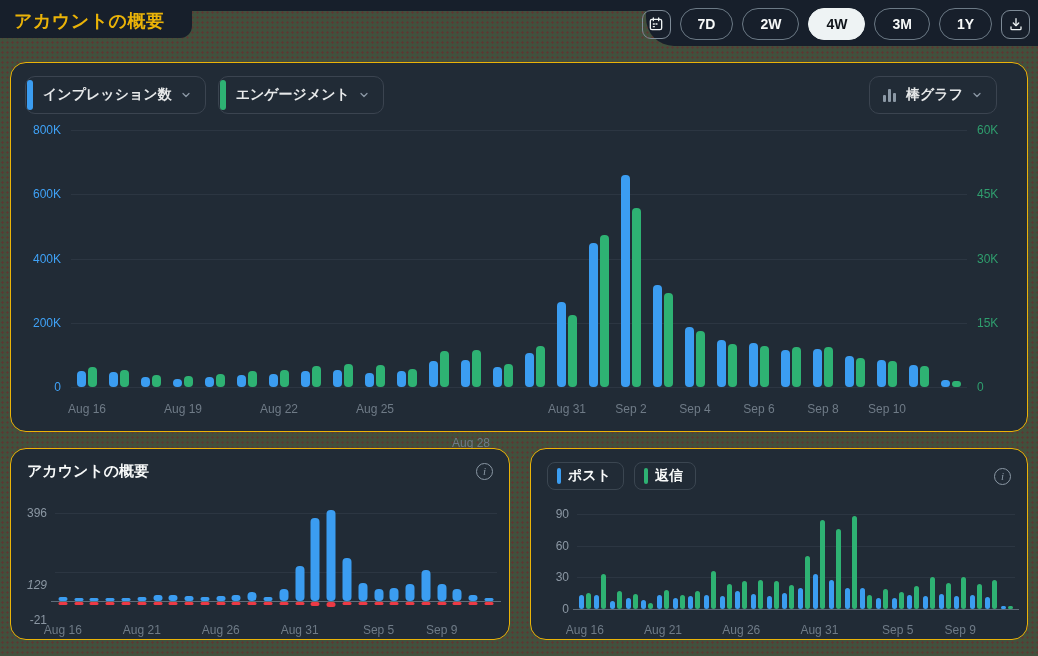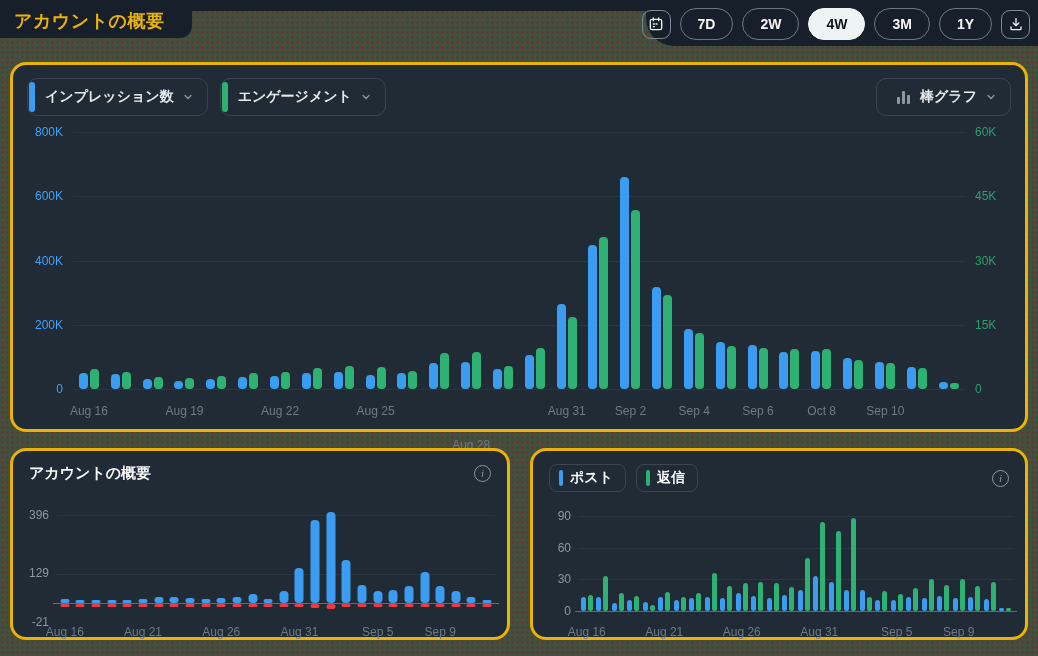--- a/index.html
+++ b/index.html
@@ -24,21 +24,21 @@
     color:#eef3f4; cursor:pointer;
   }
   .pill {
     height:32px; min-width:52px; padding:0 17px; border-radius:16px;
     border:1.5px solid #6b7985; background:rgba(23,31,43,.35);
     color:#f7f9f9; font-size:14px; font-weight:bold; cursor:pointer;
     font-family:inherit;
   }
   .pill.active { background:#eef3f4; border-color:#eef3f4; color:#0f1419; }
   
-  .panel { position:absolute; background:#212b36; border:3px solid #eab308; border-radius:16px; }
+  .panel { position:absolute; background:#212b36; border:1px solid #eab308; border-radius:16px; }
   #main-panel { left:10px; top:62px; width:1018px; height:370px; }
   #followers-panel { left:10px; top:448px; width:500px; height:192px; }
   #posts-panel { left:530px; top:448px; width:498px; height:192px; }
   
   .toolbar { display:flex; align-items:center; padding:13px 14px 0 14px; }
   .dropdown {
     position:relative; display:inline-flex; align-items:center; gap:8px;
     height:38px; padding:0 13px 0 17px; border:1px solid #3b4450; border-radius:10px;
     background:transparent; color:#e7e9ea; font-size:14px; font-weight:bold;
     cursor:pointer; margin-right:12px; font-family:inherit;
@@ -144,21 +144,21 @@
     <button class="dropdown">
       <span class="accent" id="accent-2" style="background: rgb(46, 178, 115);"></span>
       <span>エンゲージメント</span>
       <span class="chev">
         <svg width="12" height="12" viewBox="0 0 24 24" fill="none" stroke="#8b98a5" stroke-width="2.5" stroke-linecap="round" stroke-linejoin="round">
             <path d="M6 9l6 6 6-6"></path>
           </svg>
       </span>
     </button>
     <span class="spacer"></span>
-    <button class="dropdown" style="padding-left:20px;margin-right:0">
+    <button class="dropdown" style="padding-left:13px;margin-right:16px">
       <span class="bar-glyph">
           <i style="height:7px"></i>
           <i style="height:13px"></i>
           <i style="height:9px"></i>
         </span>
       <span>棒グラフ</span>
       <span class="chev">
         <svg width="12" height="12" viewBox="0 0 24 24" fill="none" stroke="#8b98a5" stroke-width="2.5" stroke-linecap="round" stroke-linejoin="round">
             <path d="M6 9l6 6 6-6"></path>
           </svg>
@@ -304,36 +304,36 @@
       </div>
   <span class="x-label" style="left: calc(1.78571% + 44.3571px);">Aug 16</span>
       <span class="x-label" style="left: calc(12.5% + 34.5px);">Aug 19</span>
       <span class="x-label" style="left: calc(23.2143% + 24.6429px);">Aug 22</span>
       <span class="x-label" style="left: calc(33.9286% + 14.7857px);">Aug 25</span>
       <span class="x-label" style="left: calc(44.6429% + 4.92857px); margin-top: 34px;">Aug 28</span>
       <span class="x-label" style="left: calc(55.3571% - 4.92857px);">Aug 31</span>
       <span class="x-label" style="left: calc(62.5% - 11.5px);">Sep 2</span>
       <span class="x-label" style="left: calc(69.6429% - 18.0714px);">Sep 4</span>
       <span class="x-label" style="left: calc(76.7857% - 24.6429px);">Sep 6</span>
-      <span class="x-label" style="left: calc(83.9286% - 31.2143px);">Oct 8</span>
+      <span class="x-label" style="left: calc(83.9286% - 31.2143px);">Sep 8</span>
       <span class="x-label" style="left: calc(91.0714% - 37.7857px);">Sep 10</span>
     </div>
 </div>
 
 <div class="panel" id="followers-panel">
   <div class="panel-header">
     <span class="panel-title">アカウントの概要</span>
     <span class="info-icon">i</span>
   </div>
   <div class="sub-chart" id="followers-chart">
     <div class="sub-plot" id="followers-plot">
         <div class="gridline" style="top: 3.78692px;"></div>
         <span class="sub-ylabel" style="top: 3.78692px;">396</span>
         <div class="gridline" style="top: 63.2639px;"></div>
-        <span class="sub-ylabel" style="top: 62px;">129</span>
+        <span class="sub-ylabel" style="top: 76px; font-style: italic;">129</span>
         <span class="sub-ylabel" style="top: 111px;">-21</span>
         <div class="axis-line" style="top: 92px;"></div>
         <div class="slot-row">
           <div class="slot">
             <div class="fbar" style="height: 4.00969px; bottom: 12px; background: rgb(59, 157, 241);"></div>
             <div class="fbar" style="height: 2.5px; top: 93px; background: rgb(236, 58, 69);"></div>
           </div>
           <div class="slot">
             <div class="fbar" style="height: 3.11864px; bottom: 12px; background: rgb(59, 157, 241);"></div>
             <div class="fbar" style="height: 2.5px; top: 93px; background: rgb(236, 58, 69);"></div>

